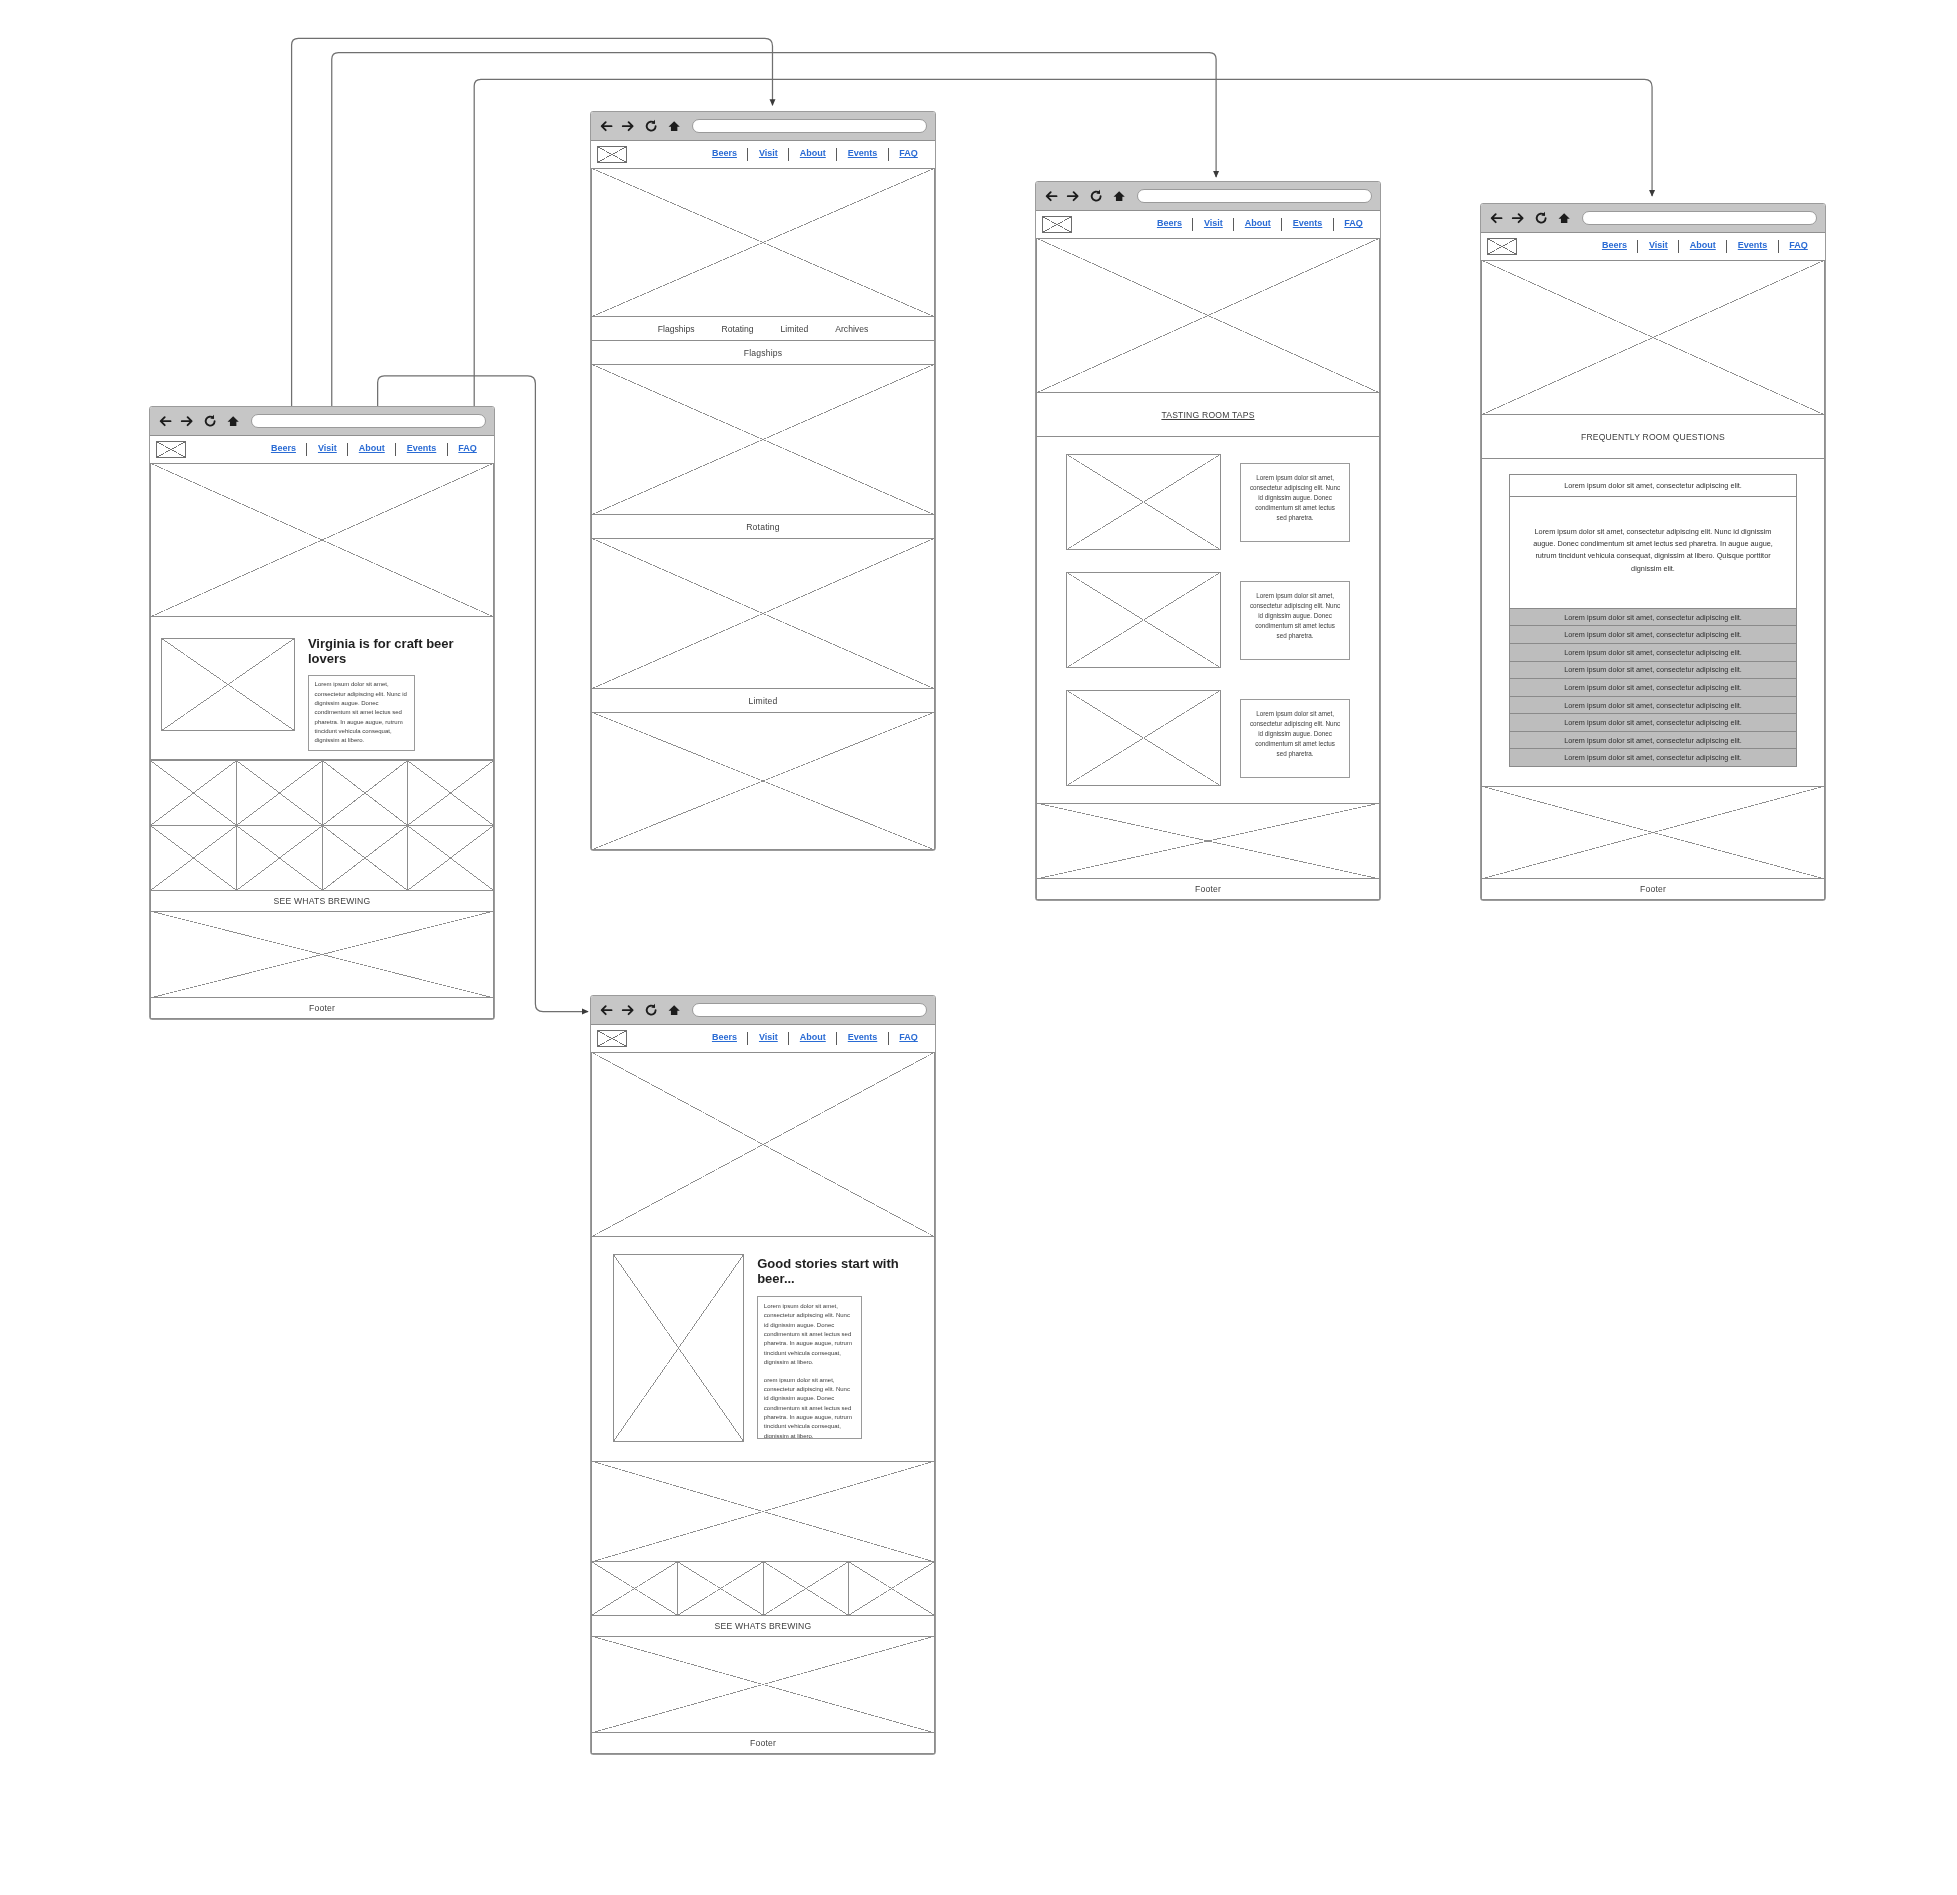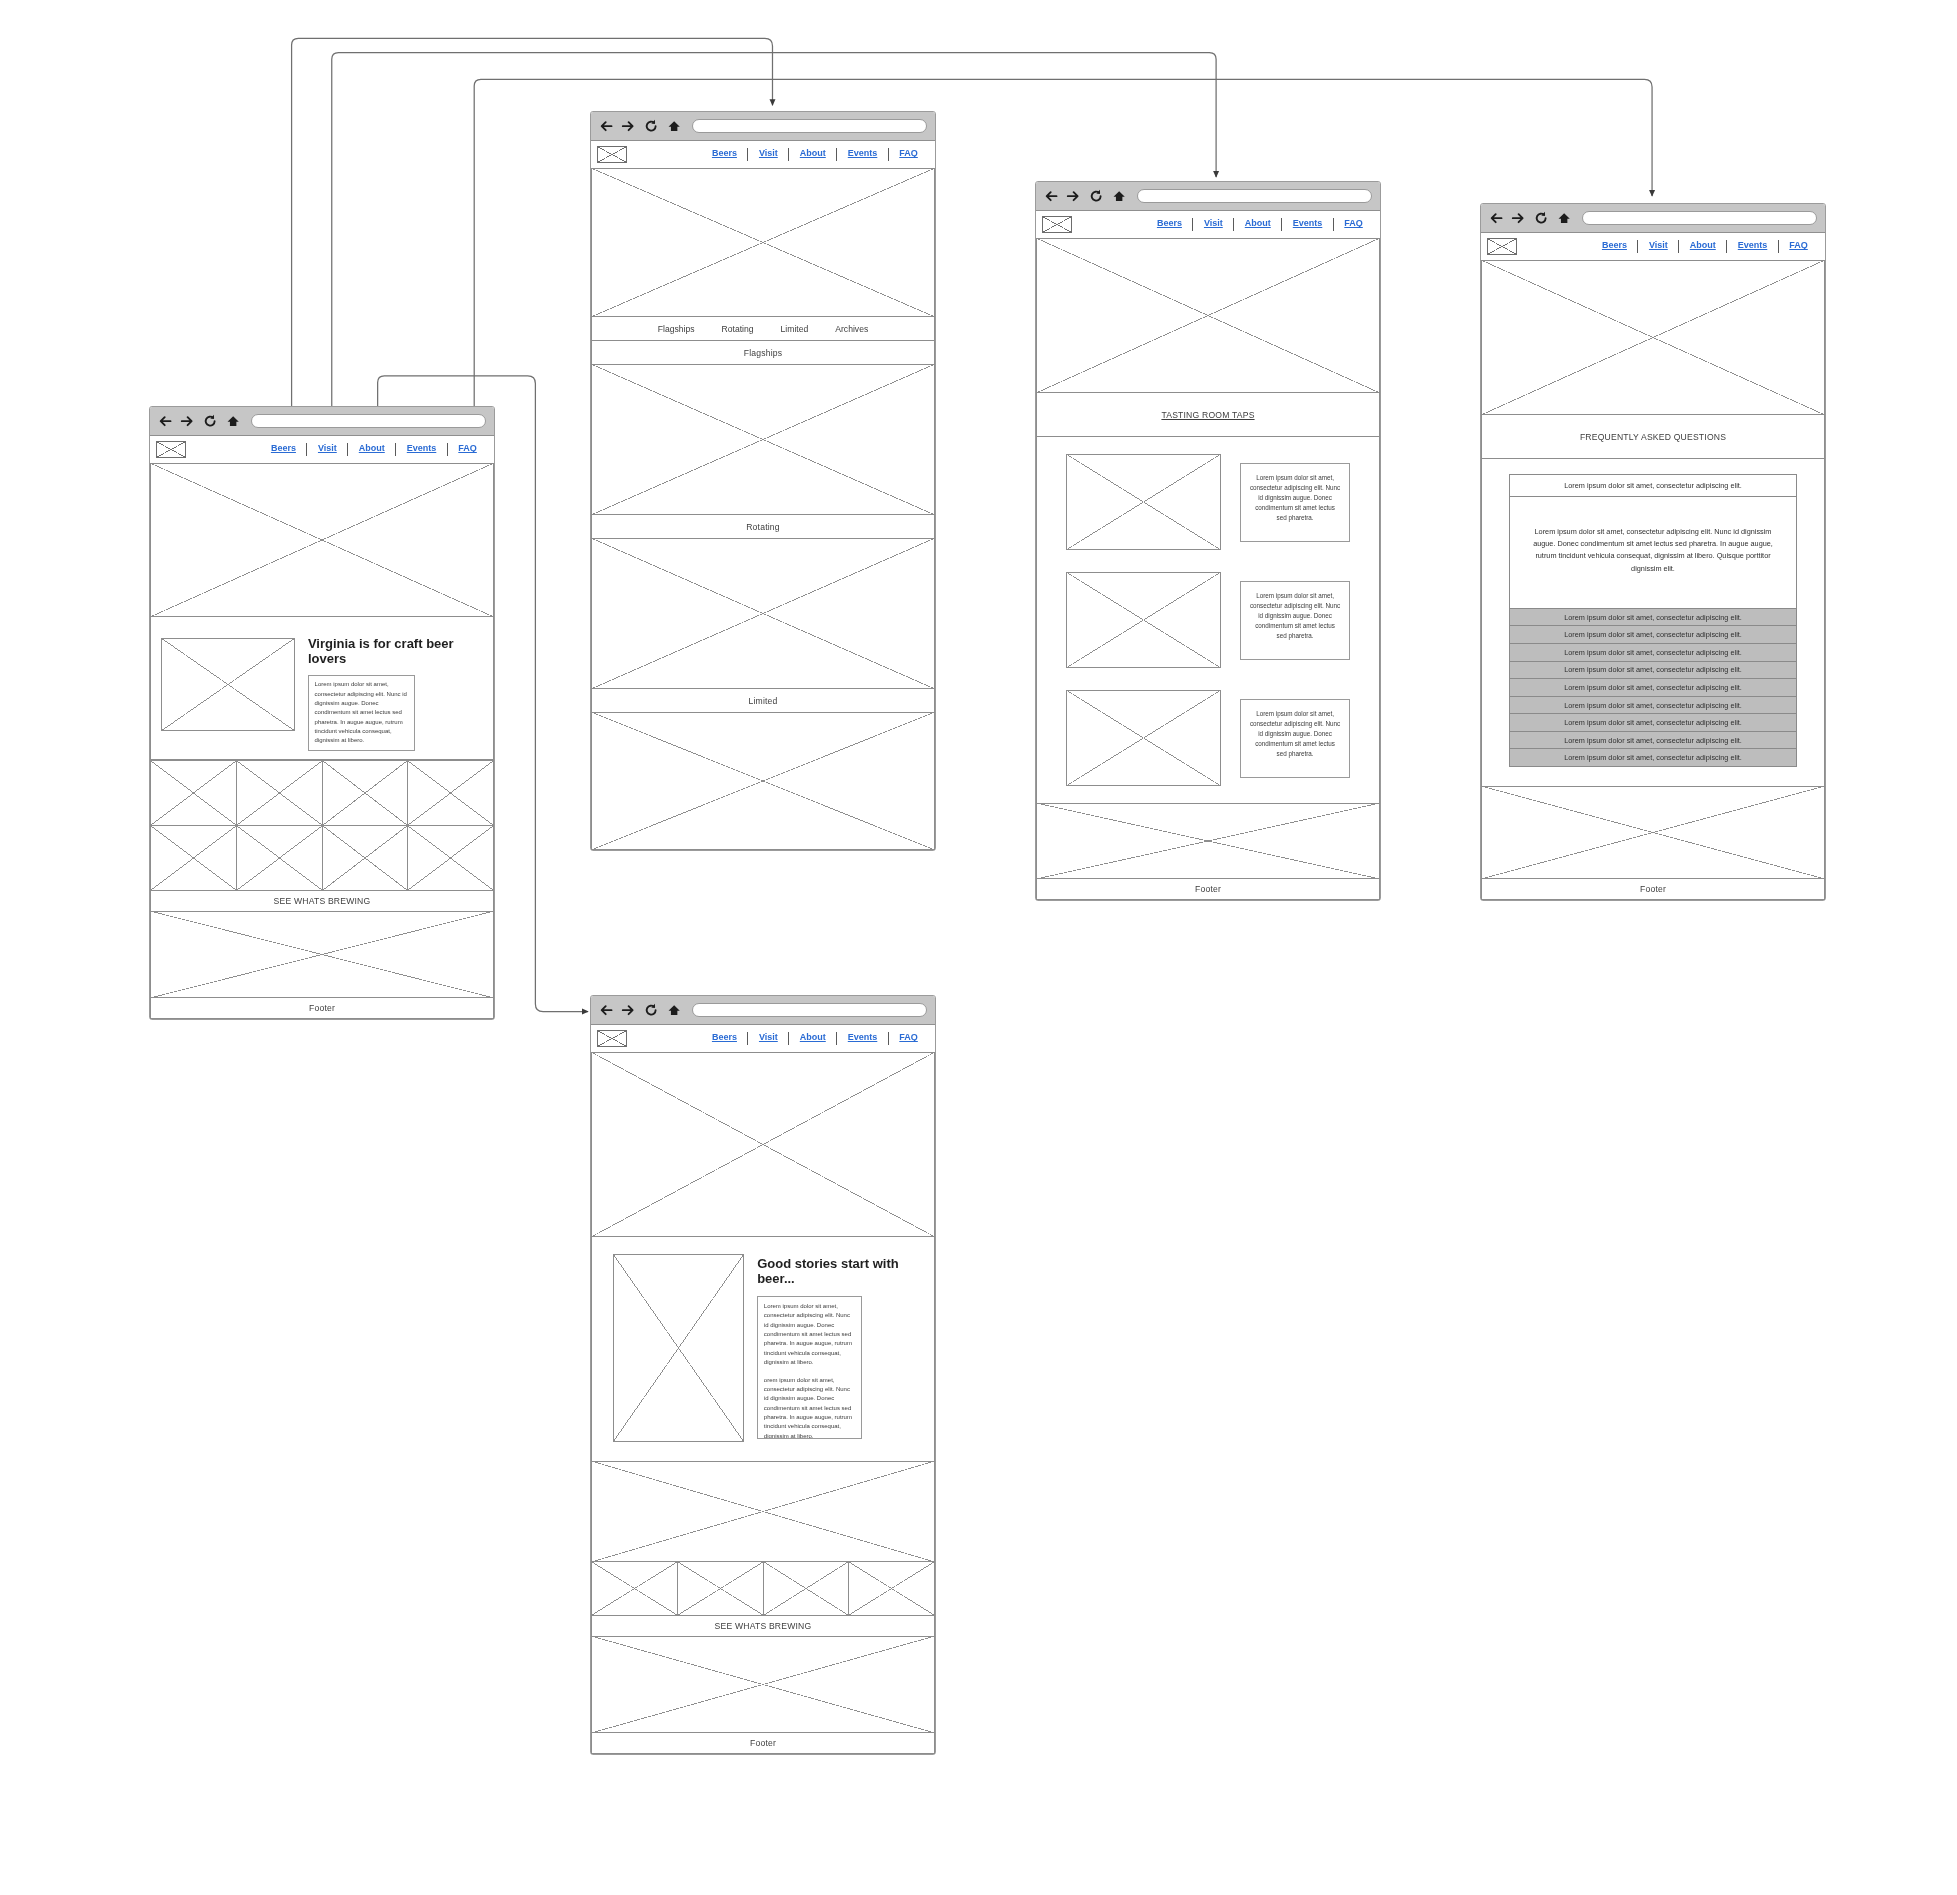--- a/index.html
+++ b/index.html
@@ -526,21 +526,21 @@
         <span class="nav-sep"></span>
         <a>Events</a>
         <span class="nav-sep"></span>
         <a>FAQ</a>
       </div>
     </div>
 
     <div class="page-body">
       <div class="ph" style="height:154px; border-top:none;"></div>
 
-      <div class="band" style="height:44px;">FREQUENTLY ASKED QUESTIONS</div>
+      <div class="band" style="height:44px;">FREQUENTLY ROOM QUESTIONS</div>
 
       <div class="faq-area">
         <div class="faq-open-header">Lorem ipsum dolor sit amet, consectetur adipiscing elit.</div>
         <div class="faq-open-body">Lorem ipsum dolor sit amet, consectetur adipiscing elit. Nunc id dignissim augue. Donec condimentum sit amet lectus sed pharetra. In augue augue, rutrum tincidunt vehicula consequat, dignissim at libero. Quisque porttitor dignissim elit.</div>
         <div class="faq-item">Lorem ipsum dolor sit amet, consectetur adipiscing elit.</div>
         <div class="faq-item">Lorem ipsum dolor sit amet, consectetur adipiscing elit.</div>
         <div class="faq-item">Lorem ipsum dolor sit amet, consectetur adipiscing elit.</div>
         <div class="faq-item">Lorem ipsum dolor sit amet, consectetur adipiscing elit.</div>
         <div class="faq-item">Lorem ipsum dolor sit amet, consectetur adipiscing elit.</div>
         <div class="faq-item">Lorem ipsum dolor sit amet, consectetur adipiscing elit.</div>

